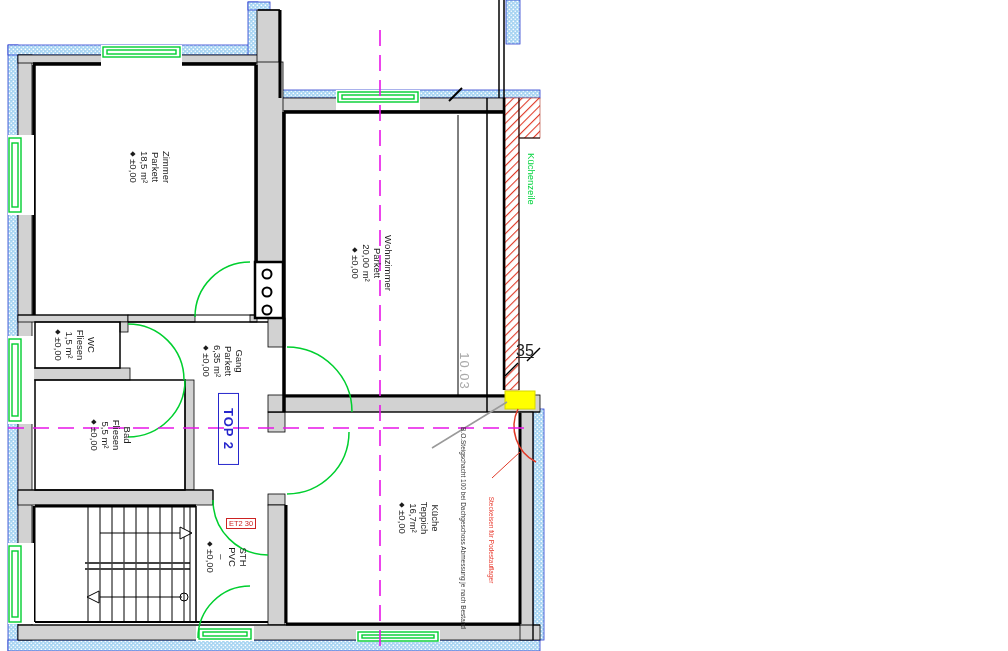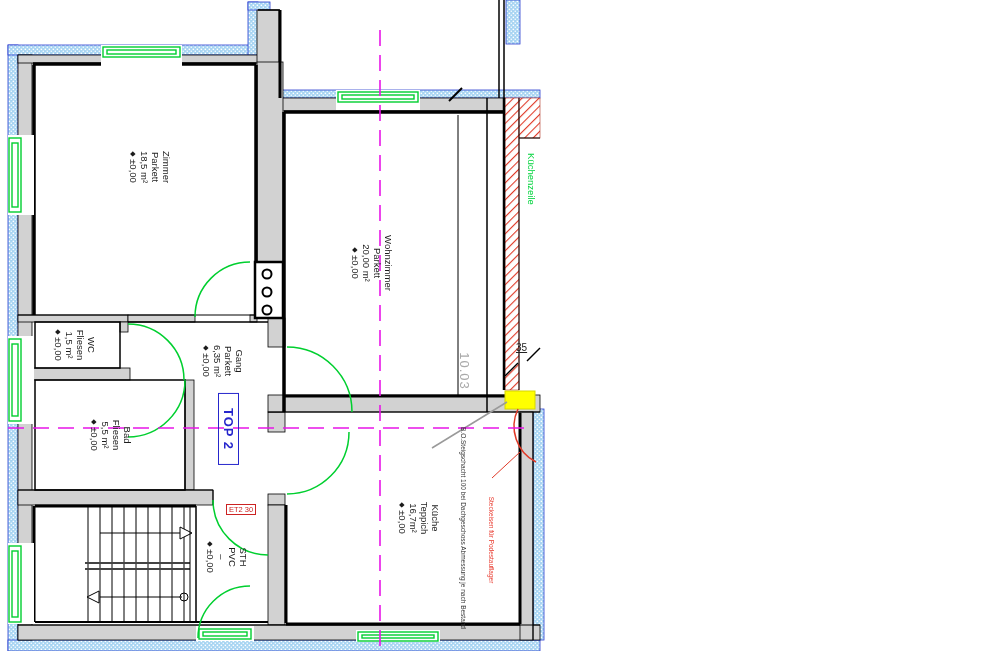--- a/index.html
+++ b/index.html
@@ -11,23 +11,23 @@
          font-size:9.5px;line-height:11px;color:#1c1c1c;}
   .rl-line{display:block;}
   .lvl{font-size:7px;vertical-align:1px;}
   .top2-box{border:1.5px solid #2626cc;color:#2626cc;font-size:13px;
             letter-spacing:1px;padding:2px 14px;background:transparent;font-weight:bold;}
   .dim-h{color:#a9a9a9;font-size:13px;letter-spacing:1px;}
   .kzeile{color:#00d33c;font-size:9.5px;}
   .red-note{color:#e8362a;font-size:6.5px;}
   .blk-note{color:#333;font-size:6.5px;}
   .htext{position:absolute;white-space:nowrap;}
-  .dim35{font-size:10px;color:#222;text-decoration:underline;}
+  .dim35{font-size:16px;color:#222;text-decoration:underline;}
   .door-tag{font-size:7.5px;color:#cc2222;border:1px solid #cc2222;
-            padding:0 2px;background:#fff;line-height:9px;}
+            padding:0 2px;background:#fff;line-height:9px;margin-top:14px;}
 </style>
 </head>
 <body>
 
 <div class="screen">
 
   <svg class="plan-svg" width="548" height="651" viewBox="0 0 548 651">
     <defs>
       <pattern id="insul" width="4" height="4" patternUnits="userSpaceOnUse">
         <rect width="4" height="4" fill="#a6d4f2"></rect>

